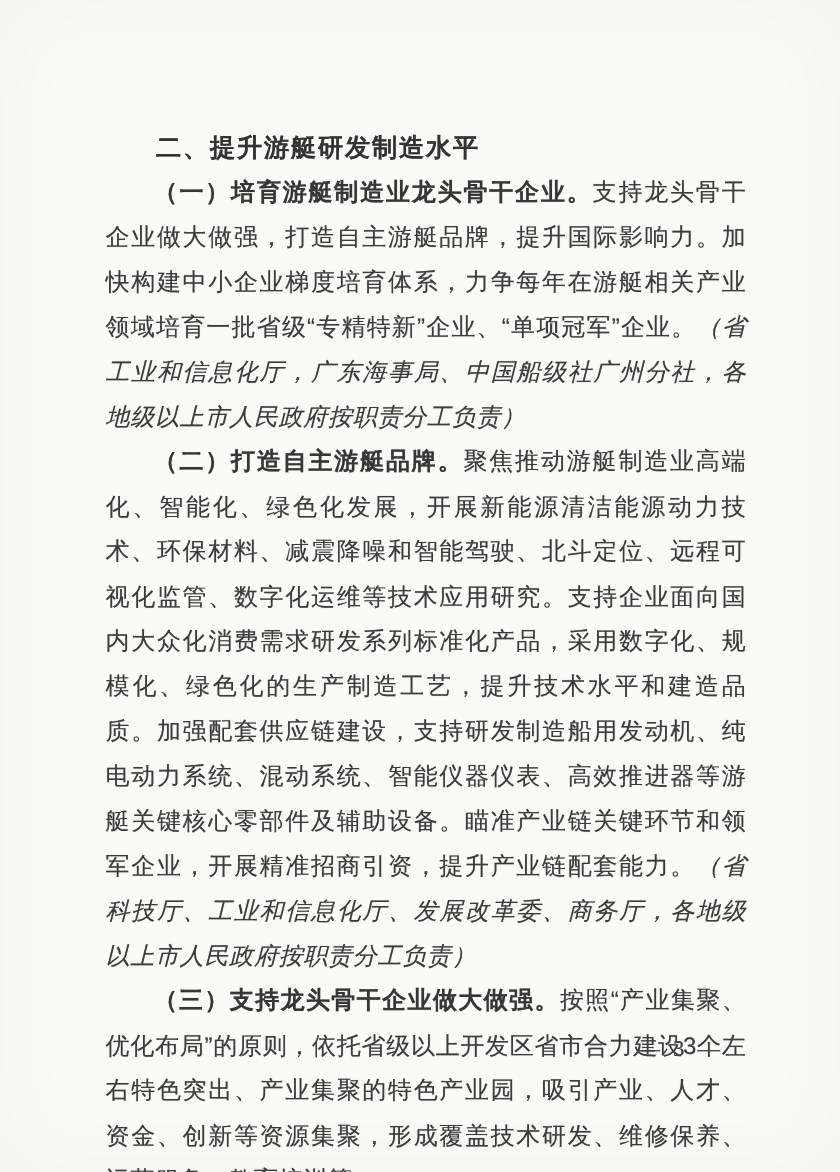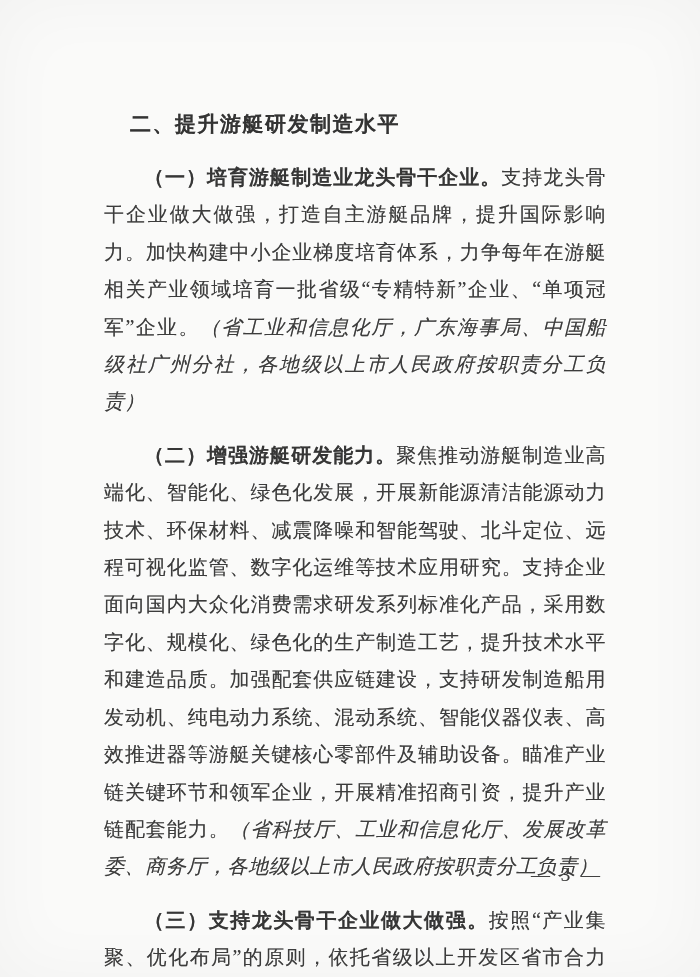--- a/index.html
+++ b/index.html
@@ -23,27 +23,27 @@
     font-weight: 700;
     font-size: 21px;
     line-height: 38px;
     margin: 0;
     text-indent: 2em;
     color: #333333;
     letter-spacing: 1.5px;
     text-shadow: 0 0 0.5px rgba(60,60,60,0.55);
   }
   .para {
-    font-family: Liberation Serif, serif;
+    font-family: Liberation Sans, sans-serif;
     font-size: 20px;
     line-height: 37.4px;
     letter-spacing: 0.6px;
     text-align: justify;
     text-indent: 2em;
-    margin: 16px;
+    margin: 0;
     color: #3c3c3c;
     text-shadow: 0 0 0.6px rgba(70,70,70,0.5);
   }
   .lead {
     font-weight: 700;
     color: #363636;
   }
   .attribution {
     font-style: italic;
   }
@@ -60,19 +60,19 @@
 </style>
 </head>
 <body>
 
 <div class="page">
 
   <h1 class="heading">二、提升游艇研发制造水平</h1>
 
   <p class="para"><span class="lead">（一）培育游艇制造业龙头骨干企业。</span><span>支持龙头骨干企业做大做强，打造自主游艇品牌，提升国际影响力。加快构建中小企业梯度培育体系，力争每年在游艇相关产业领域培育一批省级“专精特新”企业、“单项冠军”企业。</span><span class="attribution">（省工业和信息化厅，广东海事局、中国船级社广州分社，各地级以上市人民政府按职责分工负责）</span></p>
 
-  <p class="para"><span class="lead">（二）增强游艇研发能力。</span><span>聚焦推动游艇制造业高端化、智能化、绿色化发展，开展新能源清洁能源动力技术、环保材料、减震降噪和智能驾驶、北斗定位、远程可视化监管、数字化运维等技术应用研究。支持企业面向国内大众化消费需求研发系列标准化产品，采用数字化、规模化、绿色化的生产制造工艺，提升技术水平和建造品质。加强配套供应链建设，支持研发制造船用发动机、纯电动力系统、混动系统、智能仪器仪表、高效推进器等游艇关键核心零部件及辅助设备。瞄准产业链关键环节和领军企业，开展精准招商引资，提升产业链配套能力。</span><span class="attribution">（省科技厅、工业和信息化厅、发展改革委、商务厅，各地级以上市人民政府按职责分工负责）</span></p>
+  <p class="para"><span class="lead">（二）打造自主游艇品牌。</span><span>聚焦推动游艇制造业高端化、智能化、绿色化发展，开展新能源清洁能源动力技术、环保材料、减震降噪和智能驾驶、北斗定位、远程可视化监管、数字化运维等技术应用研究。支持企业面向国内大众化消费需求研发系列标准化产品，采用数字化、规模化、绿色化的生产制造工艺，提升技术水平和建造品质。加强配套供应链建设，支持研发制造船用发动机、纯电动力系统、混动系统、智能仪器仪表、高效推进器等游艇关键核心零部件及辅助设备。瞄准产业链关键环节和领军企业，开展精准招商引资，提升产业链配套能力。</span><span class="attribution">（省科技厅、工业和信息化厅、发展改革委、商务厅，各地级以上市人民政府按职责分工负责）</span></p>
 
   <p class="para"><span class="lead">（三）支持龙头骨干企业做大做强。</span><span>按照“产业集聚、优化布局”的原则，依托省级以上开发区省市合力建设3个左右特色突出、产业集聚的特色产业园，吸引产业、人才、资金、创新等资源集聚，形成覆盖技术研发、维修保养、运营服务、教育培训等</span><span class="attribution"></span></p>
 
   <div class="page-number">— 3 —</div>
 
 </div>
 
 </body></html>

